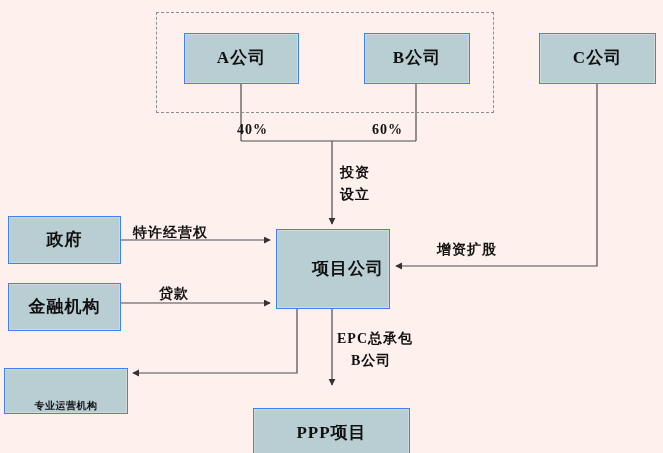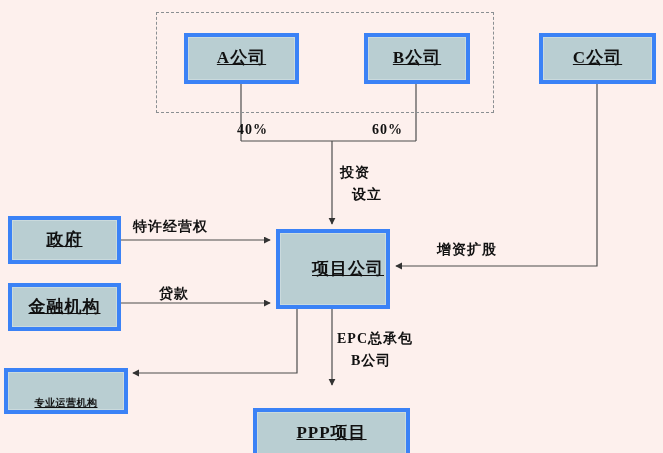--- a/index.html
+++ b/index.html
@@ -8,30 +8,29 @@
     width:663px;height:453px;
     background:#fdf0ed;
     font-family:"Liberation Serif","DejaVu Serif",serif;
     color:#111;
     overflow:hidden;
   }
   .wires{position:absolute;left:0;top:0;width:663px;height:453px;}
   .node{
     position:absolute;
     background:#b9ced2;
-    border:4px solid #3b82f6;
+    border:1px solid #3b82f6;
     box-shadow:inset 0 0 0 1px rgba(255,255,255,.25);
     display:flex;flex-direction:column;align-items:center;justify-content:center;
     font-weight:bold;
     font-size:17px;
     letter-spacing:1px;
     box-sizing:border-box;
     text-align:center;
     line-height:1.45;
-    text-decoration:underline;
   }
   .dashed-group{
     position:absolute;
     border:1px dashed #8a8f92;
     box-sizing:border-box;
   }
   .lbl{
     position:absolute;
     font-weight:bold;
     font-size:14px;
@@ -100,23 +99,23 @@
   </div>
 
   <div class="node" style="left:253px;top:408px;width:157px;height:50px;">
     <span>PPP项目</span>
   </div>
 
   <div class="lbl" style="left:237px;top:119px;">40%</div>
   <div class="lbl" style="left:372px;top:119px;">60%</div>
 
   <div class="lbl" style="left:340px;top:162px;">投资</div>
-  <div class="lbl" style="left:340px;top:184px;margin-left:12px;">设立</div>
+  <div class="lbl" style="left:340px;top:184px;">设立</div>
 
-  <div class="lbl" style="left:133px;top:216px;text-align:center;">特许经营权</div>
+  <div class="lbl" style="left:133px;top:222px;text-align:center;">特许经营权</div>
 
   <div class="lbl" style="left:159px;top:283px;">贷款</div>
 
   <div class="lbl" style="left:437px;top:239px;">增资扩股</div>
 
 
   <div class="lbl" style="left:337px;top:328px;">EPC总承包</div>
   <div class="lbl" style="left:351px;top:350px;">B公司</div>
 
 </div>

